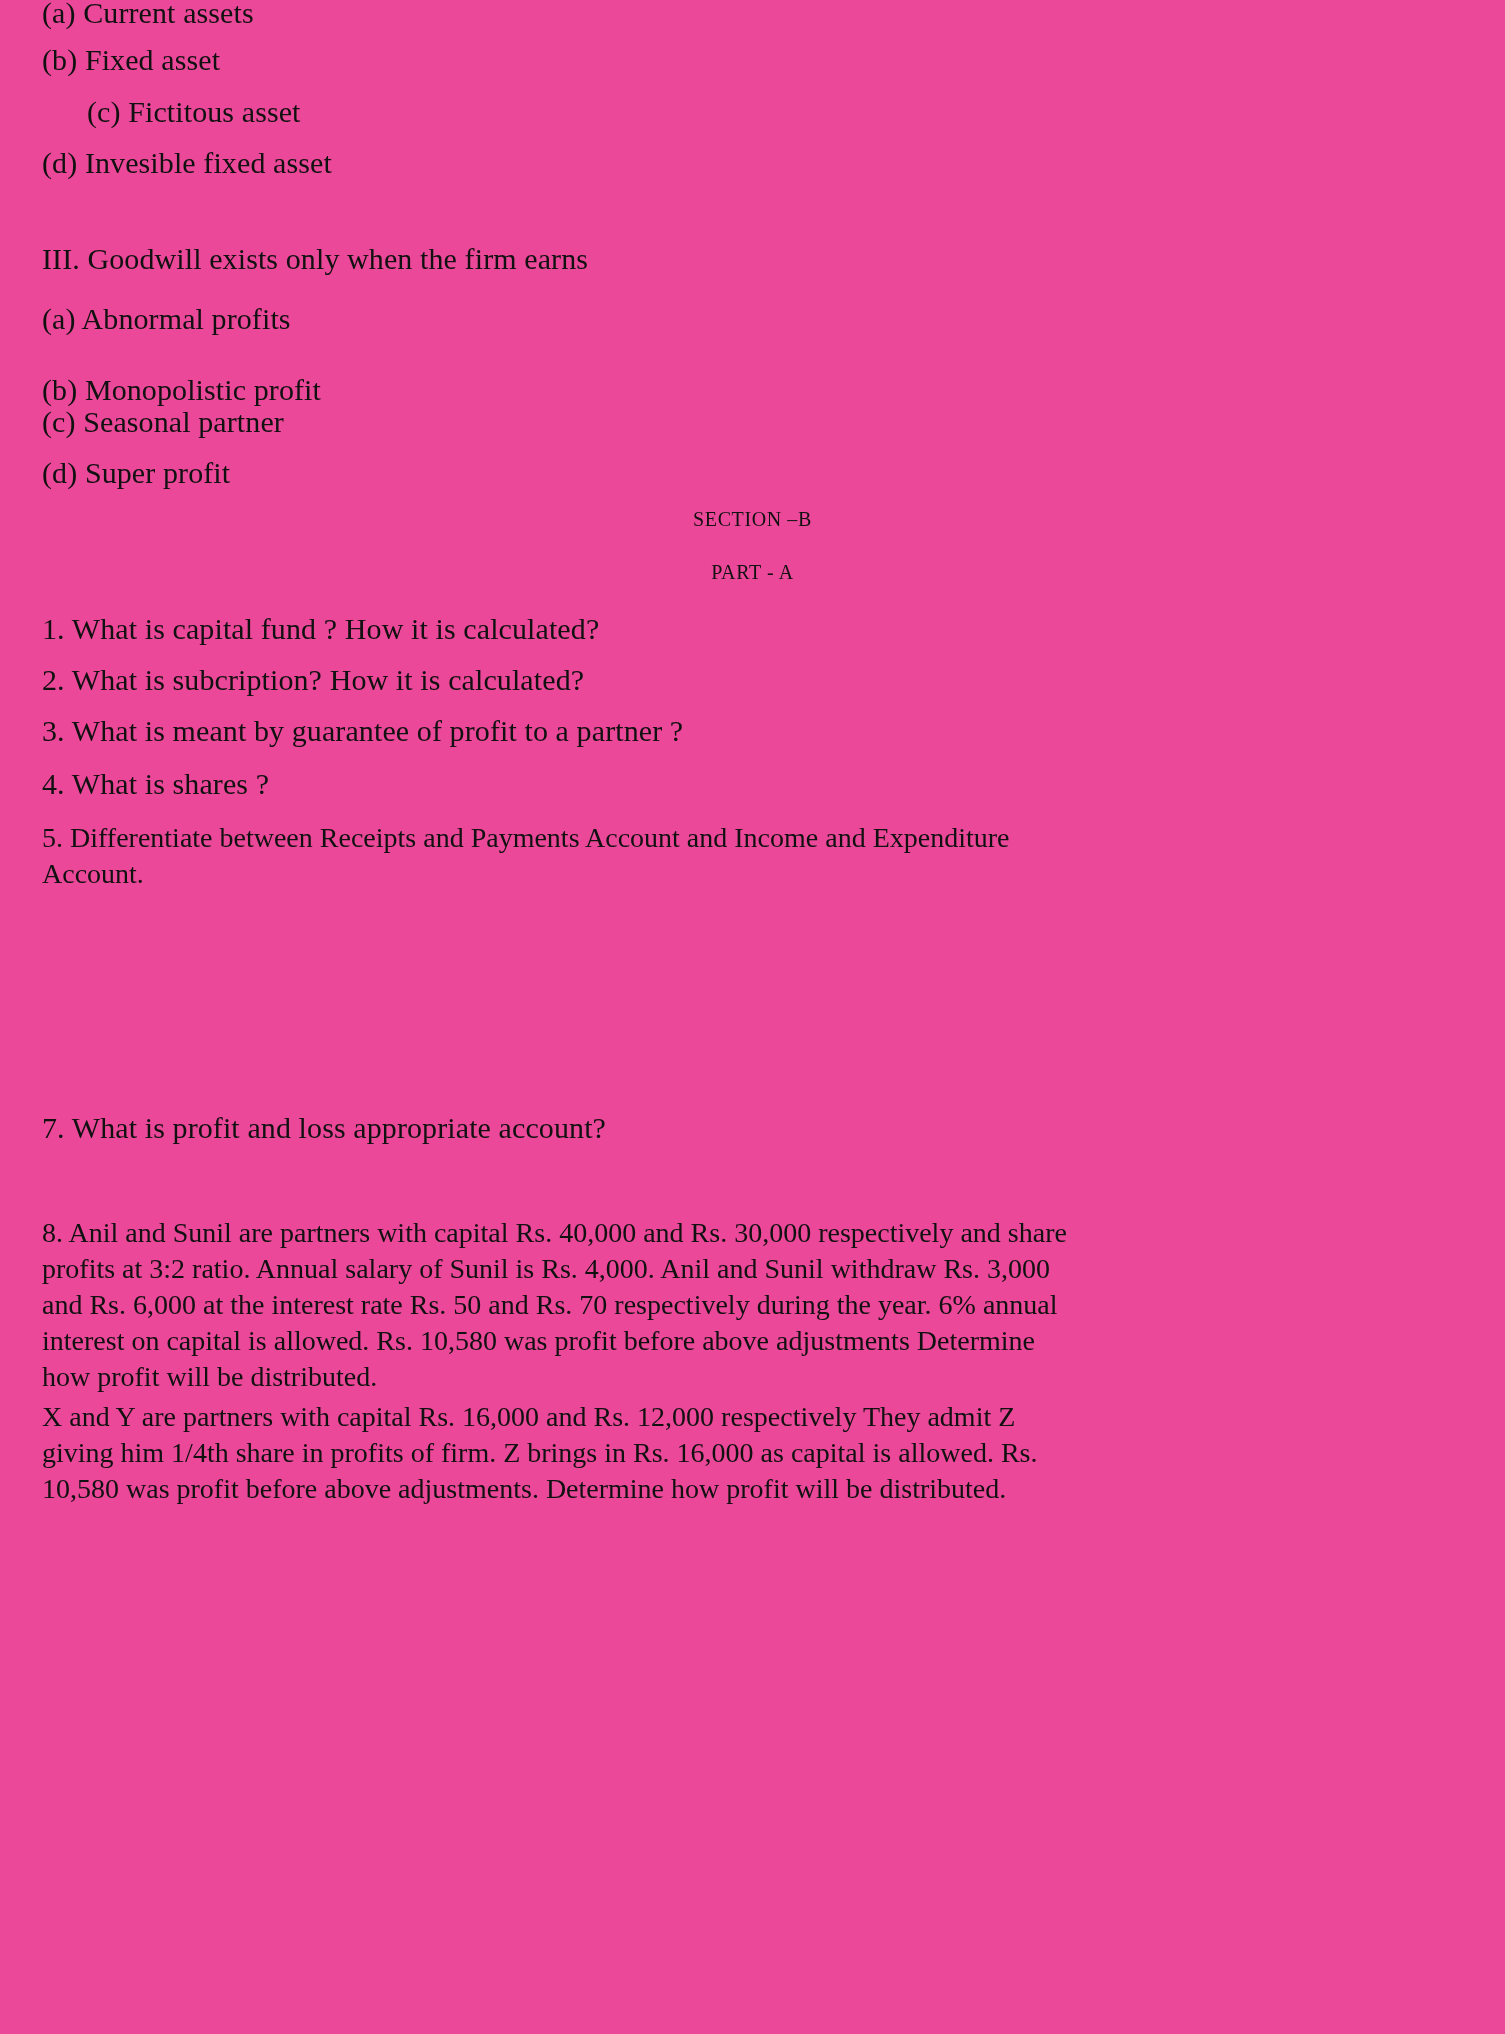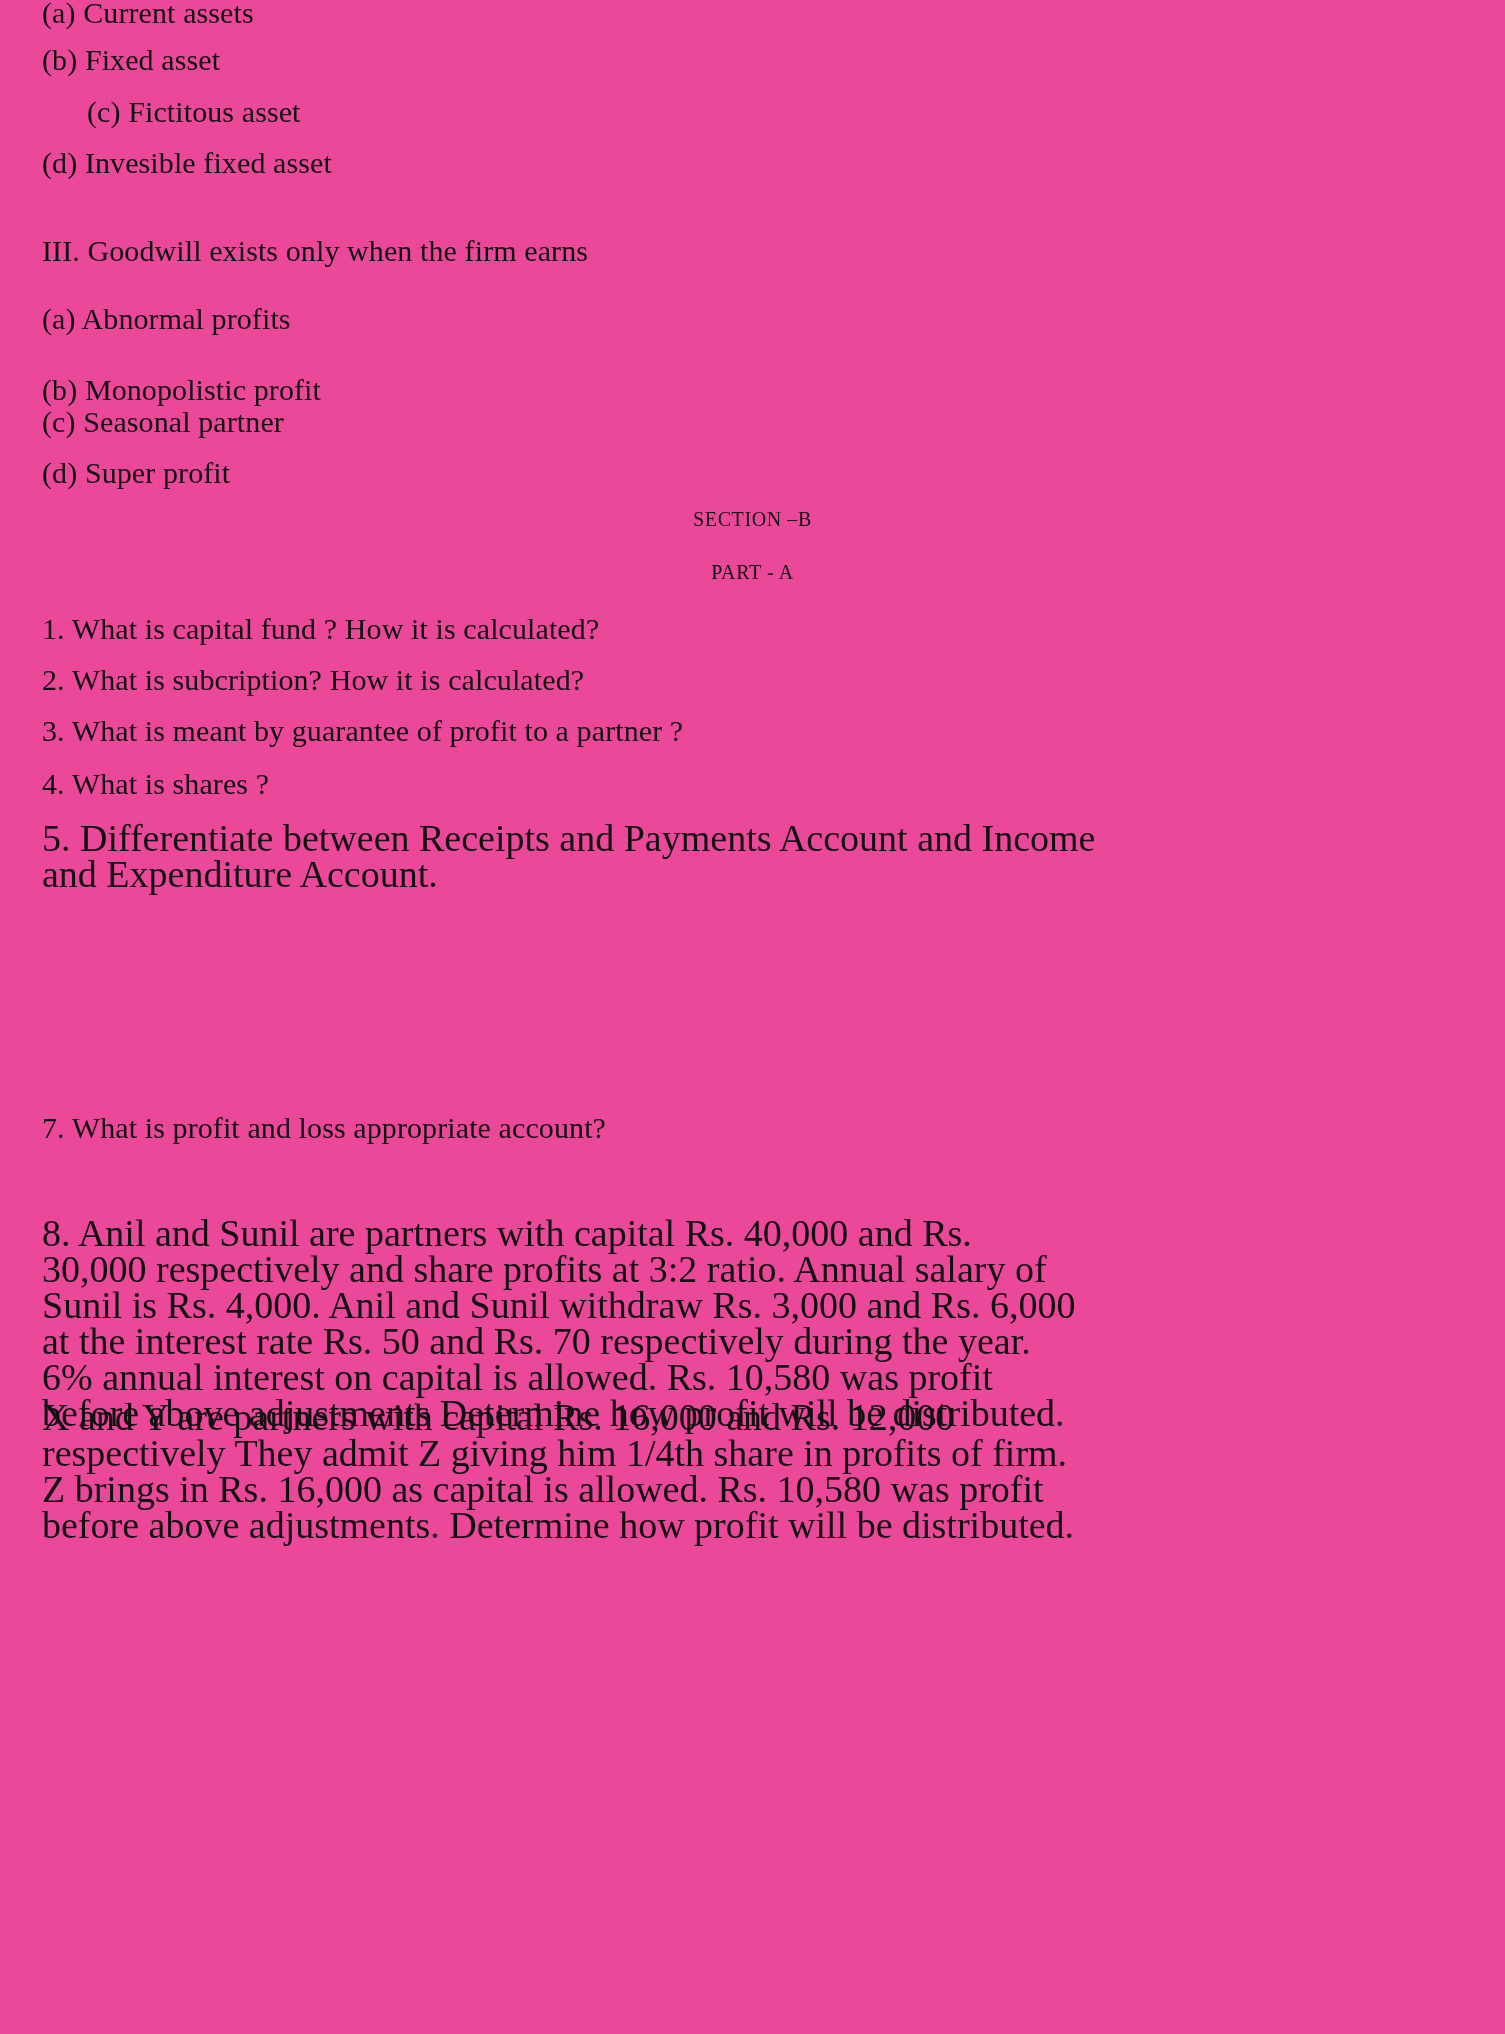--- a/index.html
+++ b/index.html
@@ -24,21 +24,21 @@
   .line {
     position: absolute;
     font-size: 30px;
     line-height: 1.0;
     color: #111111;
     white-space: nowrap;
     letter-spacing: 0.1px;
   }
   .para {
     position: absolute;
-    font-size: 38px;
+    font-size: 28px;
     line-height: 36px;
     color: #111111;
     text-align: left;
   }
   .centered {
     position: absolute;
     left: 0;
     width: 1505px;
     text-align: center;
     font-size: 20px;
@@ -53,21 +53,21 @@
 <div id="page">
 
   <div class="line opt" style="top:-2px;left:42px;">(a) Current assets</div>
 
   <div class="line opt" style="top:45px;left:42px;">(b) Fixed asset</div>
 
   <div class="line opt" style="top:97px;left:42px;margin-left:45px;">(c) Fictitous asset</div>
 
   <div class="line opt" style="top:148px;left:42px;">(d) Invesible fixed asset</div>
 
-  <div class="line" style="top:236px;left:42px;">III. Goodwill exists only when the firm earns</div>
+  <div class="line" style="top:244px;left:42px;">III. Goodwill exists only when the firm earns</div>
 
   <div class="line opt" style="top:304px;left:42px;">(a) Abnormal profits</div>
 
   <div class="line opt" style="top:355px;left:42px;margin-top:20px;">(b) Monopolistic profit</div>
 
   <div class="line opt" style="top:407px;left:42px;">(c) Seasonal partner</div>
 
   <div class="line opt" style="top:458px;left:42px;">(d) Super profit</div>
 
   <div class="centered" style="top:508px;">SECTION –B</div>

